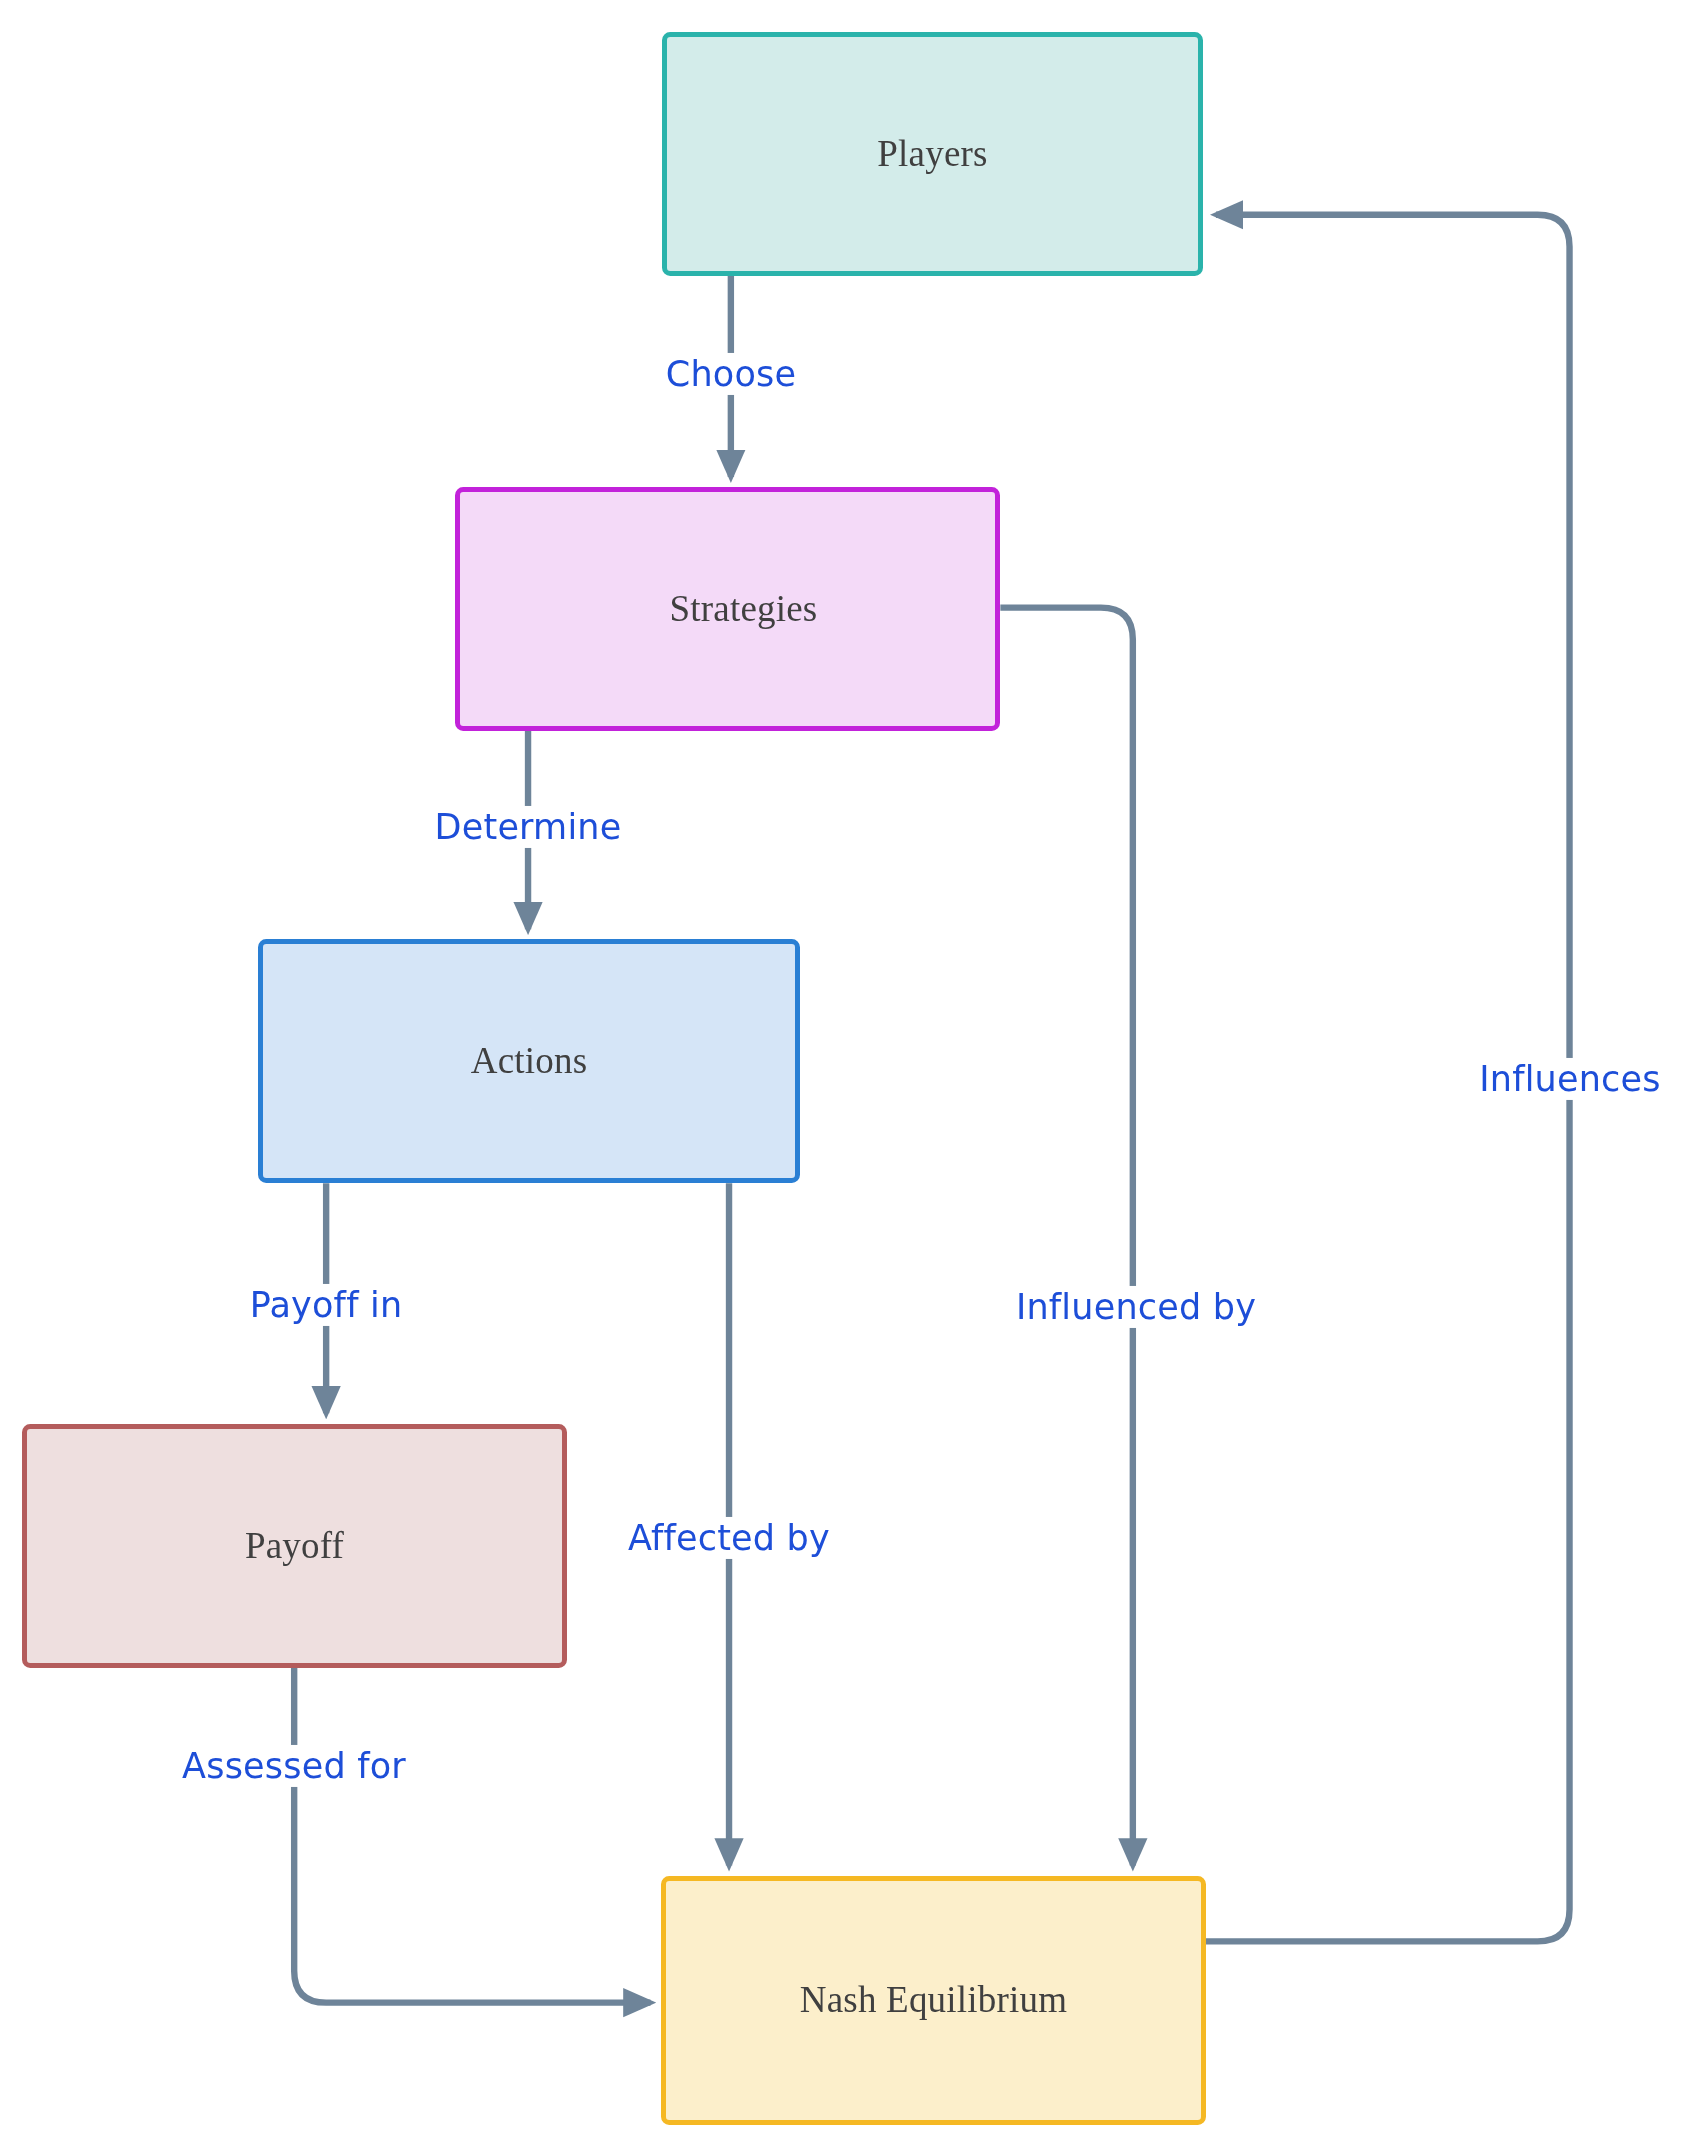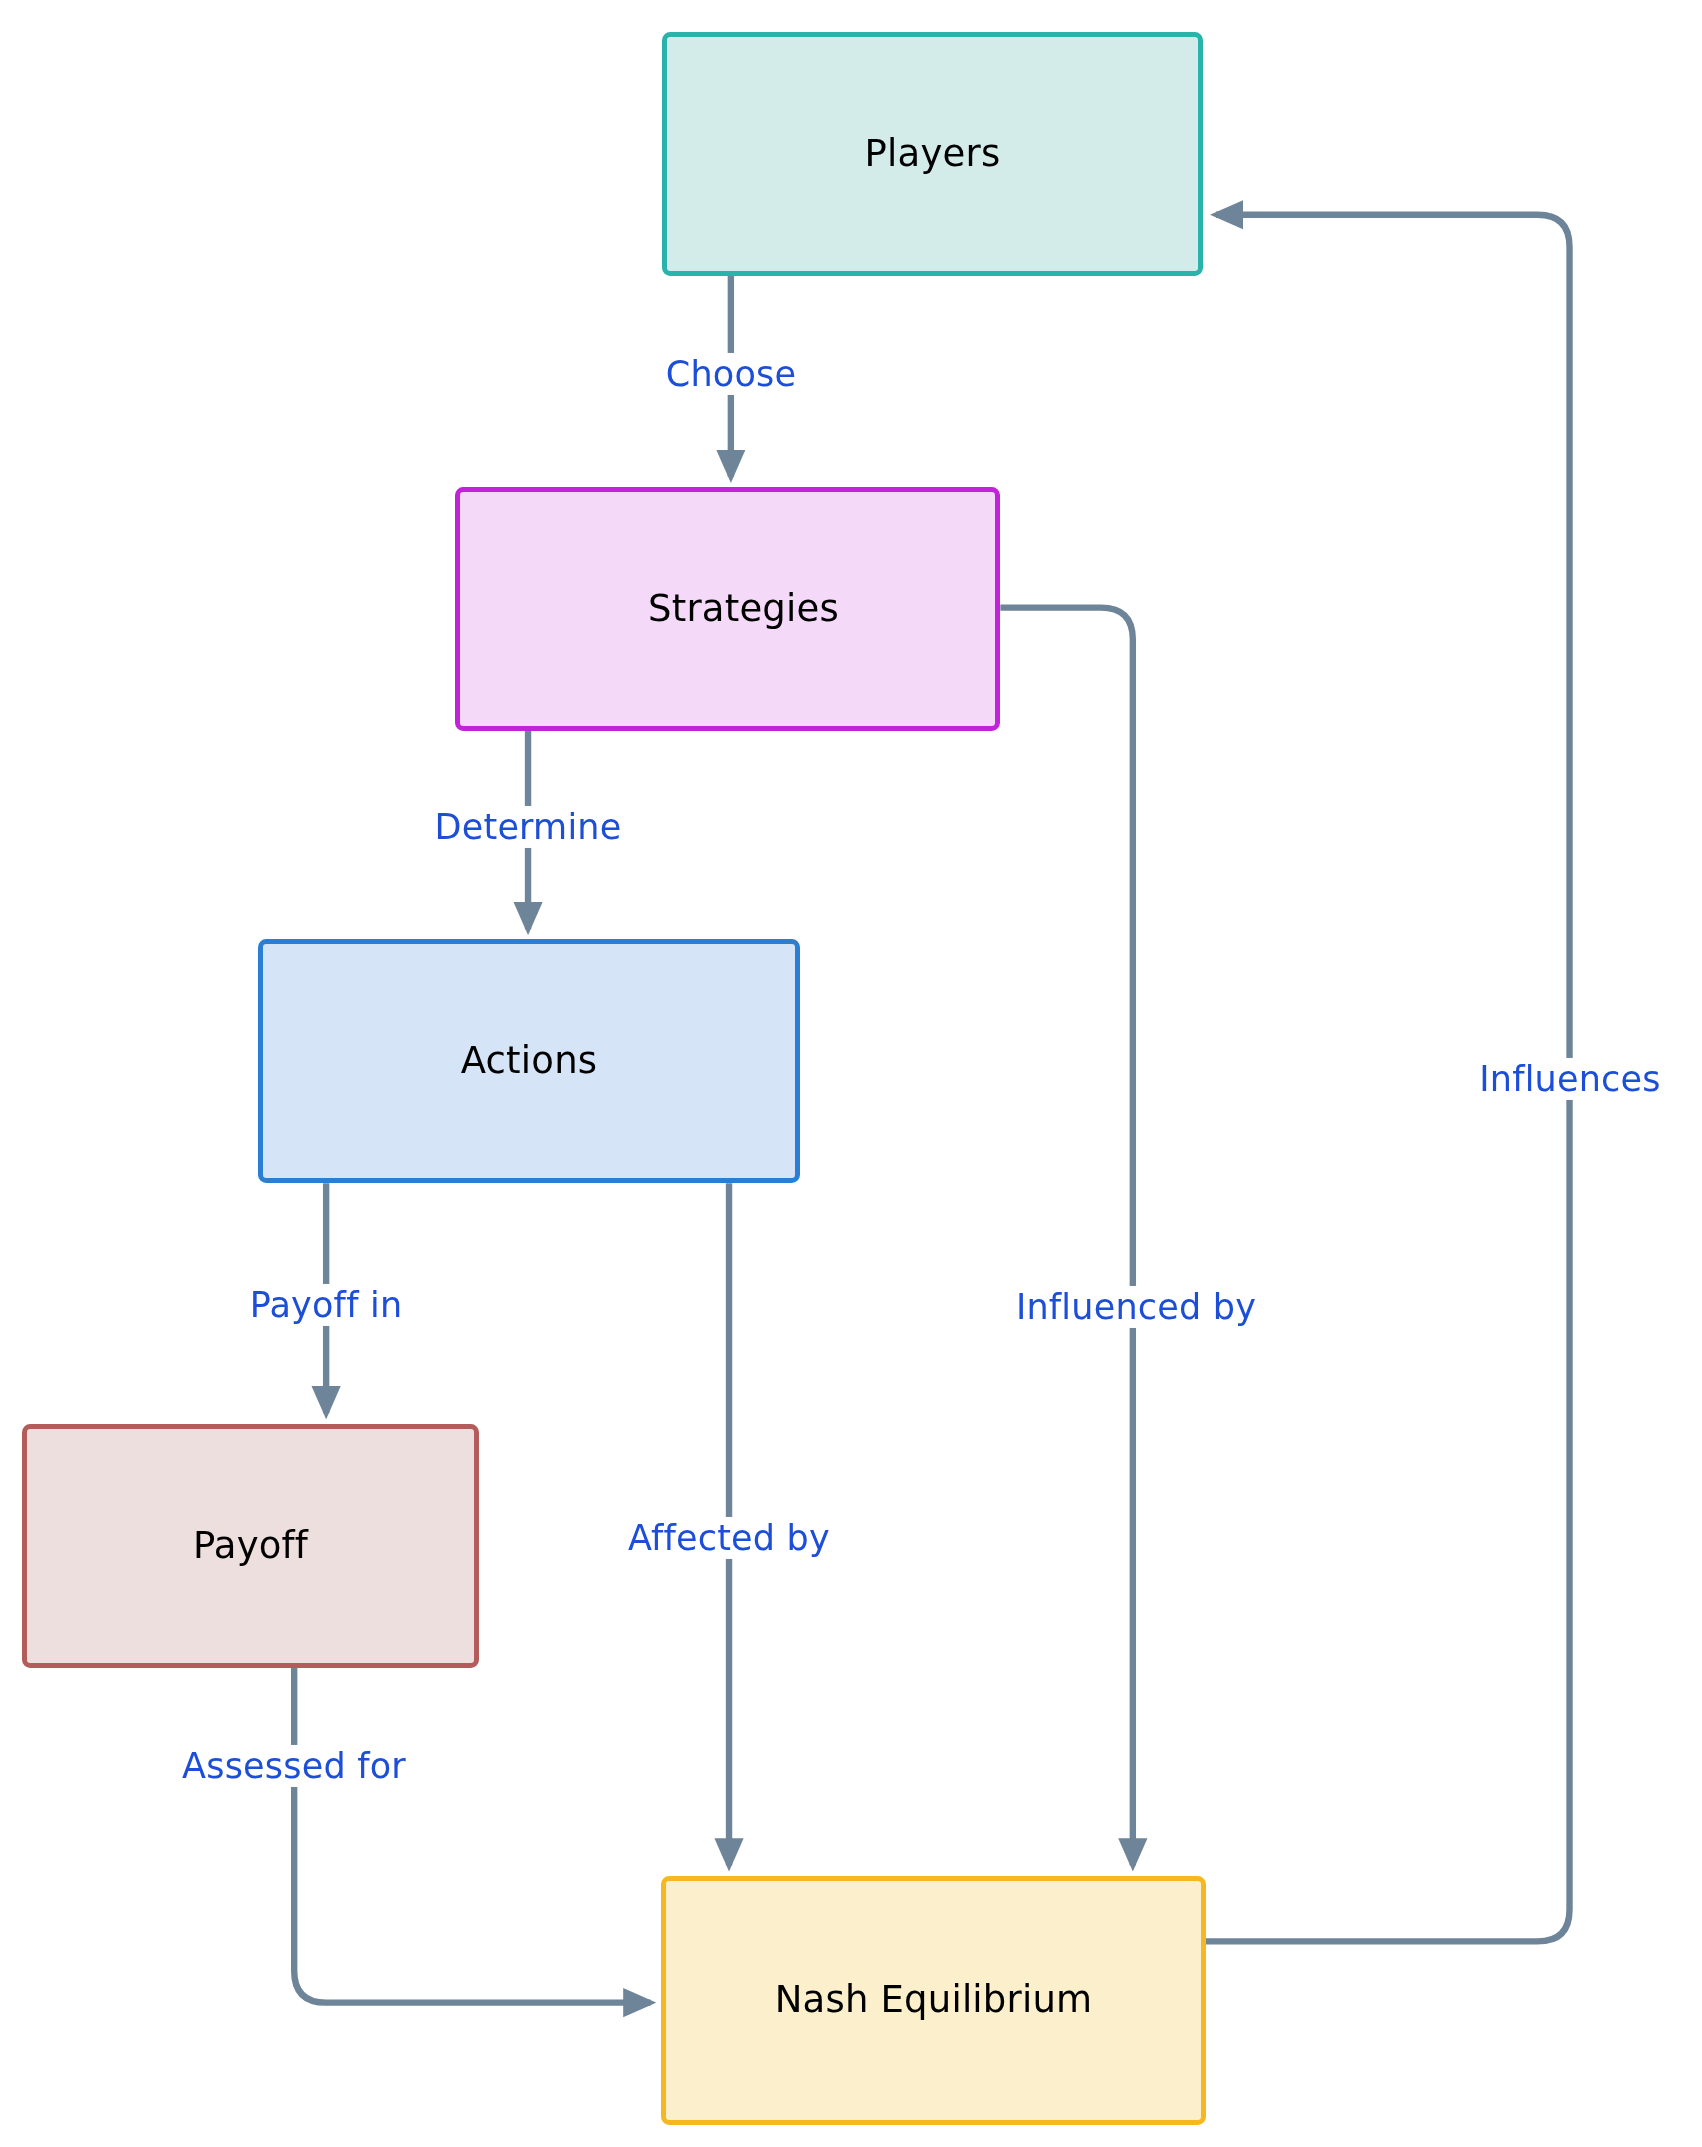--- a/index.html
+++ b/index.html
@@ -29,23 +29,24 @@
     border-radius:8.2px;
     border-style:solid;
     border-width:5.5px;
     text-align:center;
     z-index:3;
   }
   .node-label{
     font-size:37px;
     font-weight:400;
     letter-spacing:0.2px;
-    color:#000000;
+    color:#404040;
     line-height:1.15;
     white-space:nowrap;
+    font-family:Liberation Serif, serif;
   }
   .edge-label{
     position:absolute;
     z-index:4;
     font-size:35px;
     font-weight:400;
     color:#1d4ed8;
     letter-spacing:0.2px;
     white-space:nowrap;
     background:#ffffff;
@@ -95,21 +96,21 @@
   </div>
 
   <div class="node n-strategies" style="left:455px; top:487px; width:545px; height:244px;padding-left:32px;">
     <span class="node-label">Strategies</span>
   </div>
 
   <div class="node n-actions" style="left:258px; top:939px; width:542px; height:244px;">
     <span class="node-label">Actions</span>
   </div>
 
-  <div class="node n-payoff" style="left:22px; top:1424px; width:457px; height:244px;">
+  <div class="node n-payoff" style="left:22px; top:1424px; width:545px; height:244px;">
     <span class="node-label">Payoff</span>
   </div>
 
   <div class="node n-nash" style="left:661px; top:1876px; width:545px; height:249px;justify-content:center;">
     <span class="node-label">Nash Equilibrium</span>
   </div>
 
   <span class="edge-label" style="left:731px; top:374px;">Choose</span>
 
   <span class="edge-label" style="left:528px; top:827px;">Determine</span>

